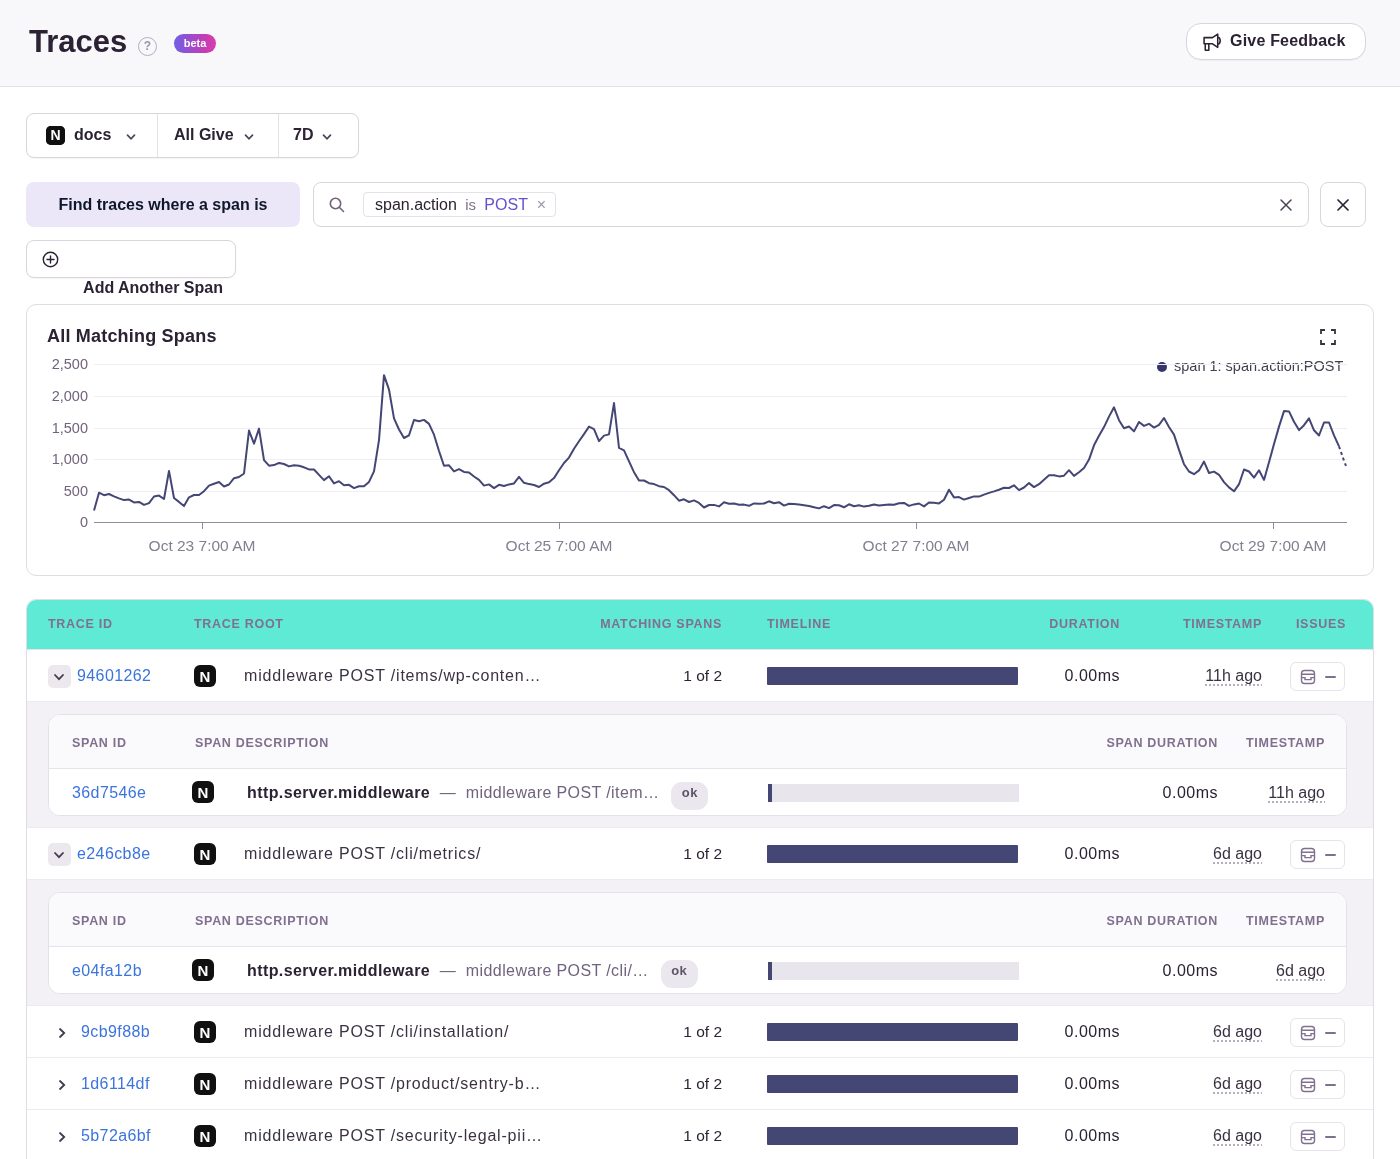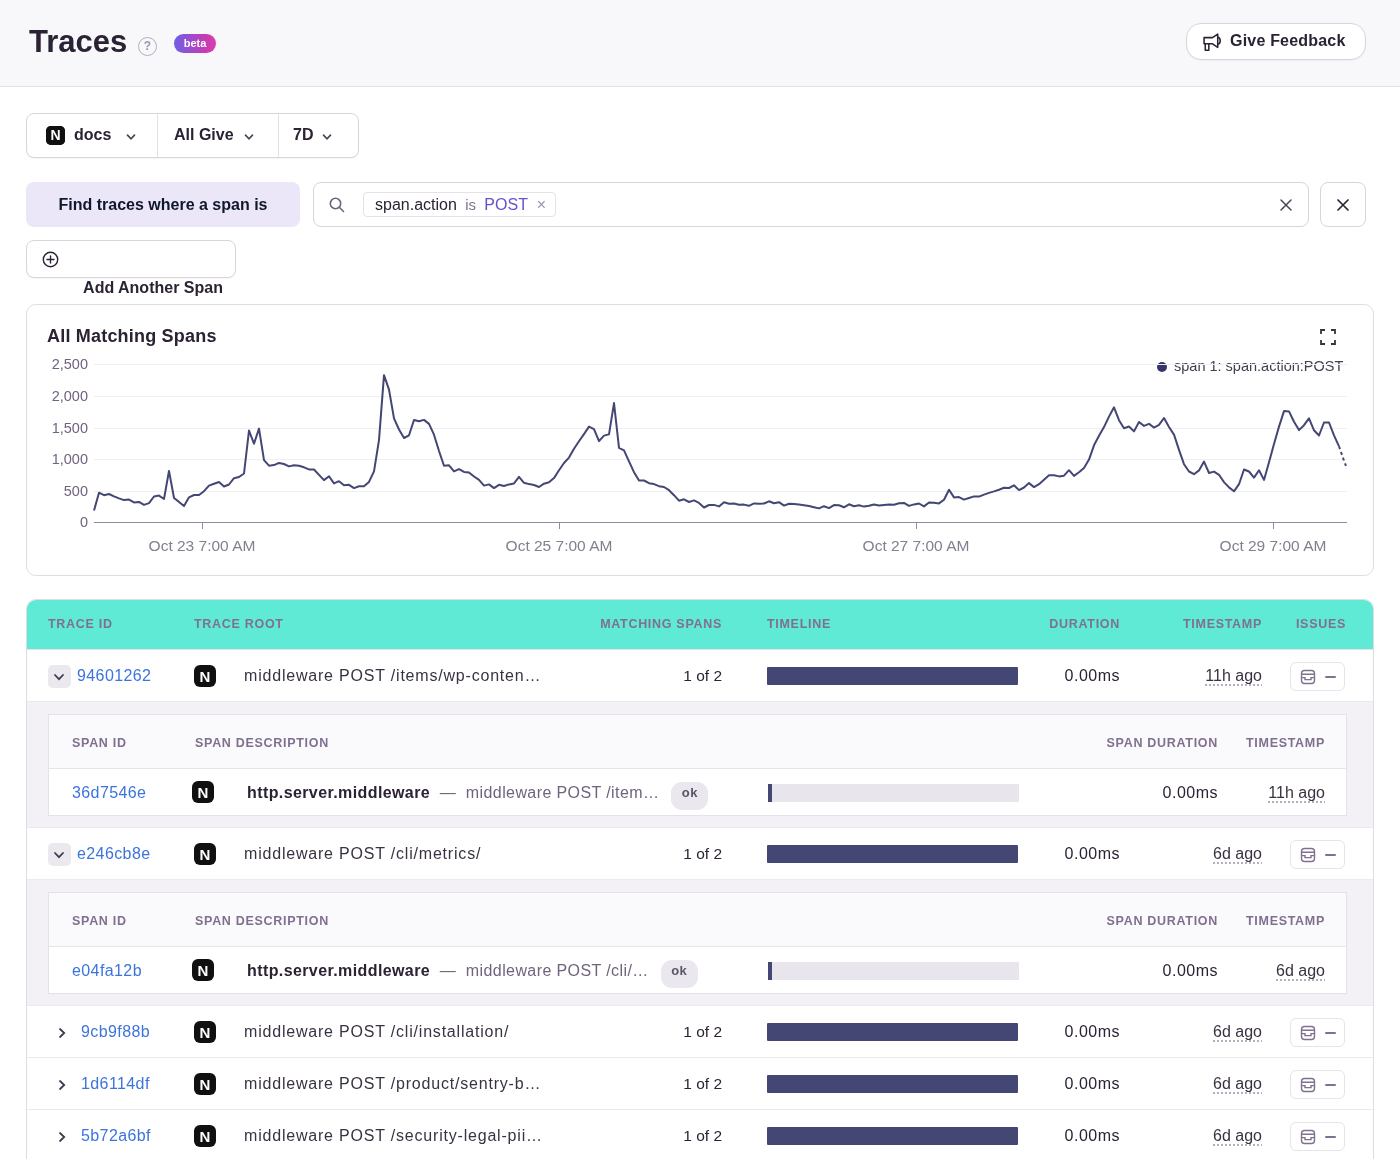--- a/index.html
+++ b/index.html
@@ -78,21 +78,21 @@
 .tbar { position:absolute; left:740px; top:17px; width:251px; height:18px; background:#444674; border-radius:1px; }
 .dur { position:absolute; right:253px; top:0; height:52px; line-height:52px; font-size:16px; letter-spacing:0.5px; color:#2b2233; }
 .tstamp { position:absolute; right:111px; top:0; height:52px; line-height:52px; font-size:16px; color:#3a3242;
   text-decoration:underline dotted #9c94ab; text-underline-offset:4px; }
 .issuebtn { position:absolute; right:28px; top:12px; width:55px; height:29px; border:1px solid #e7e3ea;
   border-radius:6px; background:#fff; }
 
 
 .subwrap { position:relative; background:#f3f1f6; border-bottom:1px solid #eceaf0; height:126px; }
 .subcard { position:absolute; left:21px; top:12px; width:1299px; height:102px; background:#fff;
-  border:1px solid #e4e1e7; border-radius:0; overflow:hidden; }
+  border:1px solid #e4e1e7; border-radius:12px; overflow:hidden; }
 .subhead { position:relative; height:54px; background:#faf9fb; border-bottom:1px solid #e7e3ea; }
 .subhead .hl { top:21px; }
 .subrow { position:relative; height:47px; background:#fff; }
 .sid { position:absolute; left:23px; top:0; height:47px; line-height:47px; font-size:16px; letter-spacing:0.4px; color:#3c74dd; }
 .subicon { position:absolute; left:143px; top:12px; }
 .sdesc { position:absolute; left:198px; top:0; height:47px; line-height:47px; font-size:16px; letter-spacing:0.4px; color:#71637e; }
 .sdesc b { color:#2b2233; font-size:16px; }
 .okpill { display:inline-block; margin-left:12px; width:37px; height:28px; background:#eae7ee;
   border-radius:11px; color:#5d5468; font-size:13px; font-weight:bold; text-align:center; line-height:22px;
   vertical-align:1px; }

